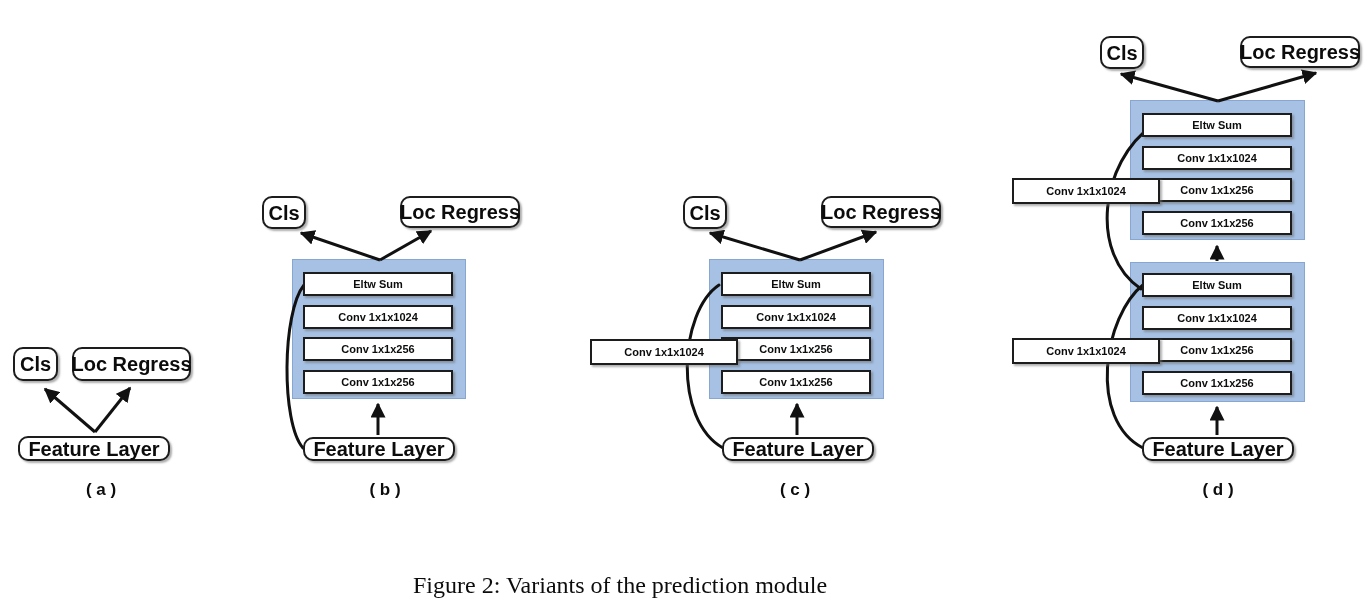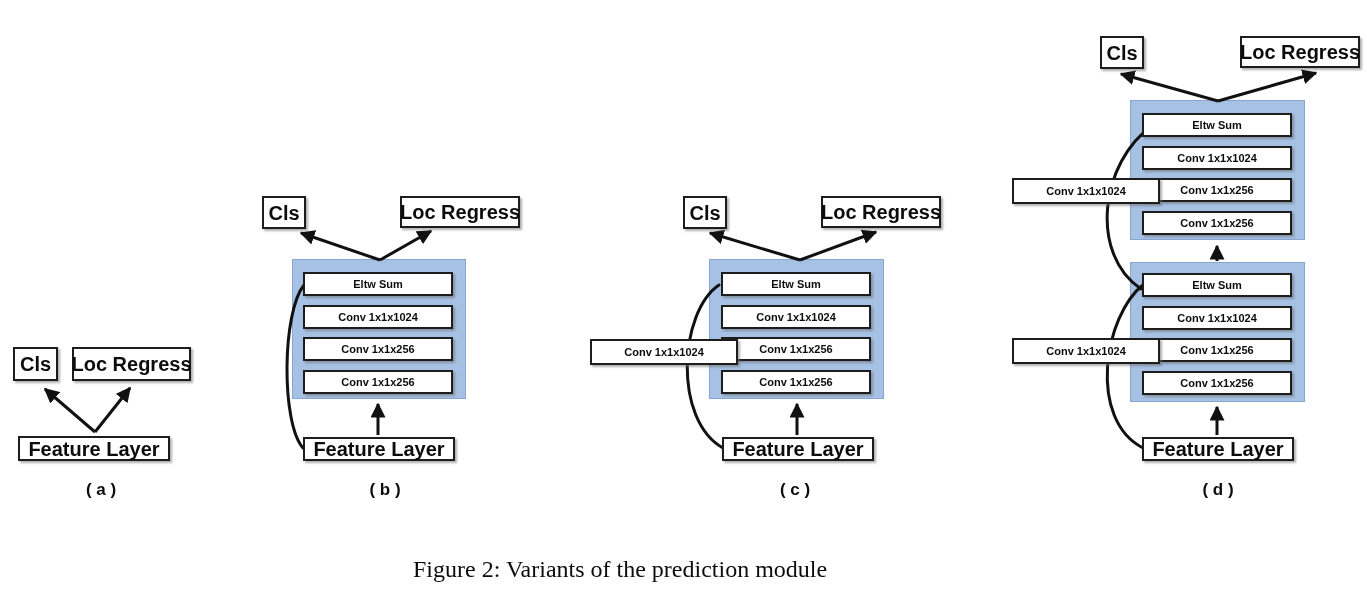--- a/index.html
+++ b/index.html
@@ -13,21 +13,21 @@
     border:1px solid var(--module-border,#88A6D2);
   }
   svg.wires { position:absolute; left:0; top:0; z-index:5; }
   .box {
     position:absolute; box-sizing:border-box; z-index:10;
     background:#ffffff; border:2px solid #1d1d1d;
     box-shadow:2px 2px 2px rgba(110,110,110,0.55);
     display:flex; align-items:center; justify-content:center;
     font-weight:700; color:#0c0c0c; line-height:1; white-space:nowrap;
   }
-  .big { font-size:20px; }
+  .big { font-size:20px;border-radius:10px; }
   .row { font-size:11px; }
   .dlabel {
     position:absolute; z-index:10; font-weight:700; font-size:17px;
     text-align:center; color:#0c0c0c; width:80px;
   }
   .caption {
     position:absolute; z-index:10; font-family:"Liberation Serif", serif;
     font-size:24px; color:#0c0c0c; white-space:nowrap;
   }
 </style>
@@ -105,14 +105,14 @@
   <div class="box row" style="left:1012px;top:178px;width:148px;height:26px;">Conv 1x1x1024</div>
 
   <div class="box row" style="left:1142px;top:273px;width:150px;height:24px;">Eltw Sum</div>
   <div class="box row" style="left:1142px;top:306px;width:150px;height:24px;">Conv 1x1x1024</div>
   <div class="box row" style="left:1142px;top:338px;width:150px;height:24px;">Conv 1x1x256</div>
   <div class="box row" style="left:1142px;top:371px;width:150px;height:24px;">Conv 1x1x256</div>
   <div class="box row" style="left:1012px;top:338px;width:148px;height:26px;">Conv 1x1x1024</div>
   <div class="box big" style="left:1142px;top:437px;width:152px;height:24px;">Feature Layer</div>
   <div class="dlabel" style="left:1178px;top:480px;">( d )</div>
 
-  <div class="caption" style="left:413px;top:556px;">Figure 2: Variants of the prediction module</div>
+  <div class="caption" style="left:413px;top:572px;">Figure 2: Variants of the prediction module</div>
 </div>
 
 </body></html>

